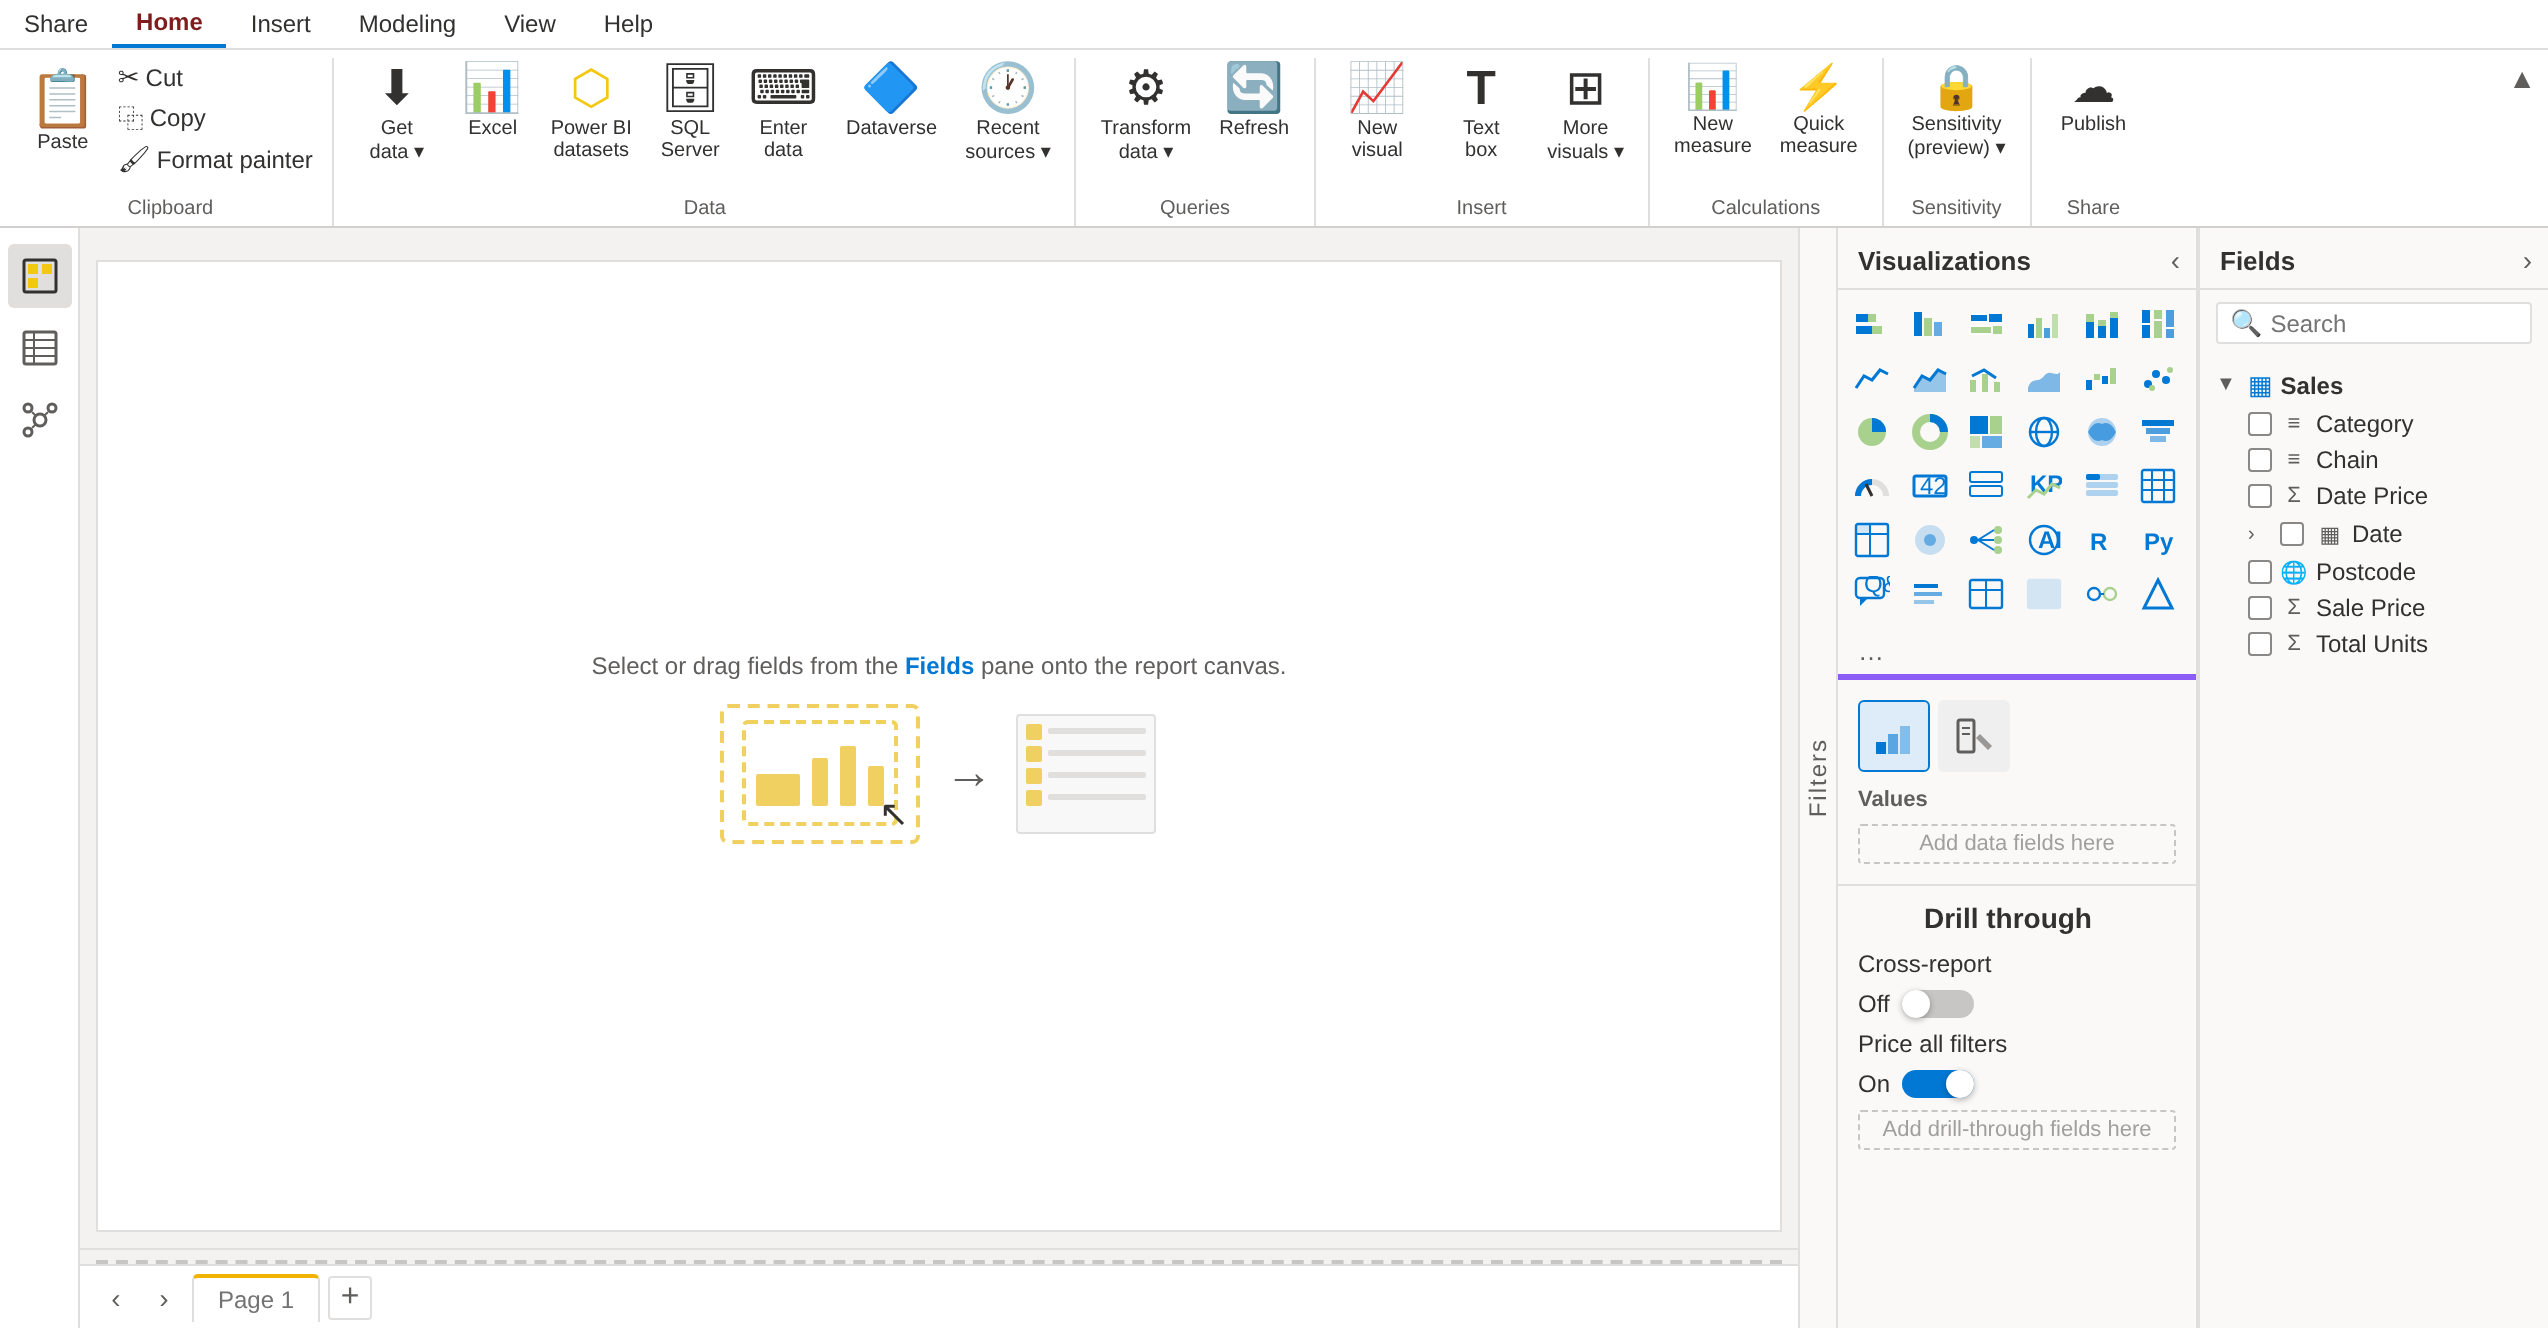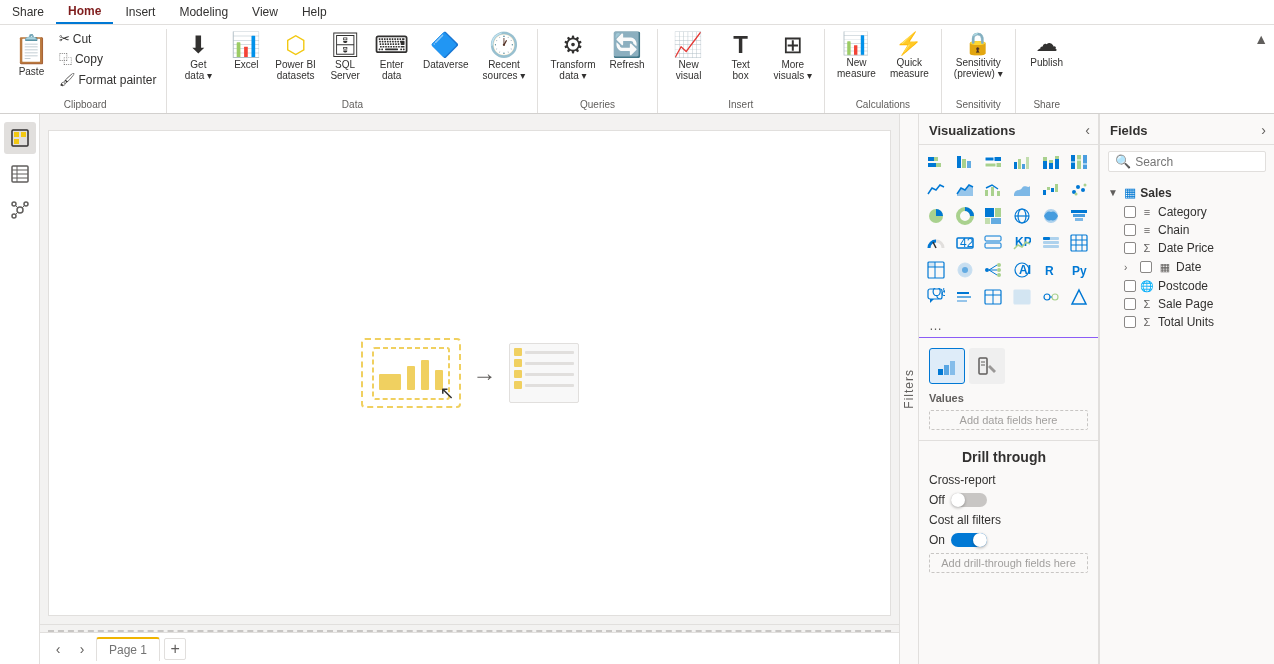--- a/index.html
+++ b/index.html
@@ -67,21 +67,21 @@
     .viz-panel { width: 180px; background: #faf9f8; border-right: 1px solid #e1dfdd; display: flex; flex-direction: column; overflow-y: auto; }
     .viz-panel-header { display: flex; align-items: center; justify-content: space-between; padding: 8px 8px 6px 10px; border-bottom: 1px solid #e1dfdd; }
     .viz-panel-title { font-size: 13px; font-weight: 600; color: #323130; }
     .viz-panel-toggle { cursor: pointer; color: #605e5c; font-size: 14px; background: none; border: none; }
 
     .viz-icons-grid { display: grid; grid-template-columns: repeat(6, 1fr); gap: 1px; padding: 4px; }
     .viz-icon-btn { width: 26px; height: 26px; display: flex; align-items: center; justify-content: center; cursor: pointer; border-radius: 2px; font-size: 14px; color: #605e5c; border: none; background: none; }
 
     .viz-more-btn { padding: 4px 10px; cursor: pointer; color: #605e5c; font-size: 13px; border: none; background: none; text-align: left; }
 
-    .viz-section { padding: 6px 0; border-top: 1px solid #8b5cf6; }
+    .viz-section { padding: 6px 0; border-top: 3px solid #8b5cf6; }
     .viz-section-icons { display: flex; gap: 4px; padding: 4px 10px; }
     .viz-section-icon { width: 36px; height: 36px; display: flex; align-items: center; justify-content: center; cursor: pointer; border-radius: 3px; font-size: 20px; color: #605e5c; border: 1px solid transparent; }
     .viz-section-icon.active { background: #deecf9; border-color: #0078d4; }
 
     .viz-values-label { font-size: 11px; color: #605e5c; padding: 4px 10px 2px; font-weight: 600; }
     .viz-add-field { font-size: 11px; color: #a19f9d; padding: 3px 22px; border: 1px dashed #c8c6c4; margin: 4px 10px; border-radius: 2px; text-align: center; }
 
     .drill-section { padding: 8px 10px; border-top: 1px solid #e1dfdd; }
     .drill-title { font-size: 14px; font-weight: 600; color: #323130; margin-bottom: 8px; padding-left: 33px; }
     .drill-row { display: flex; align-items: center; justify-content: space-between; margin-bottom: 6px; }
@@ -300,20 +300,23 @@
           <line x1="13" y1="5" x2="11" y2="7" stroke="#605e5c" stroke-width="1"></line>
           <line x1="5" y1="13" x2="7" y2="11" stroke="#605e5c" stroke-width="1"></line>
         </svg>
     </button>
   </div>
 
   <div class="canvas-area">
     <div class="canvas-top-scroll"></div>
     <div class="canvas">
       <div class="canvas-content">
+        <div class="canvas-subtitle">
+          <span>Select or drag fields from the </span><em style="font-style:normal;font-weight:600;color:#0078d4;">Fields</em><span> pane onto the report canvas.</span>
+        </div>
         <div class="canvas-illustration">
           <div class="illus-card">
             <svg width="80" height="55" viewBox="0 0 80 55">
               <rect x="2" y="2" width="76" height="51" rx="2" fill="none" stroke="#f0d060" stroke-width="2" stroke-dasharray="5,3"></rect>
               <rect x="8" y="28" width="22" height="16" rx="1" fill="#f0d060"></rect>
               <rect x="36" y="20" width="8" height="24" rx="1" fill="#f0d060"></rect>
               <rect x="50" y="14" width="8" height="30" rx="1" fill="#f0d060"></rect>
               <rect x="64" y="24" width="8" height="20" rx="1" fill="#f0d060"></rect>
             </svg>
             <span class="cursor-icon">↖</span>
@@ -653,21 +656,21 @@
       <div class="drill-row">
         <span class="drill-label">Cross-report</span>
       </div>
       <div class="toggle-row">
         <span class="toggle-label">Off</span>
         <div class="toggle-track">
           <div class="toggle-thumb"></div>
         </div>
       </div>
       <div class="drill-row">
-        <span class="drill-label">Cost all filters</span>
+        <span class="drill-label">Price all filters</span>
       </div>
       <div class="toggle-row">
         <span class="toggle-label">On</span>
         <div class="toggle-track on">
           <div class="toggle-thumb"></div>
         </div>
       </div>
       <div class="drill-add-field">Add drill-through fields here</div>
     </div>
   </div>
@@ -716,21 +719,21 @@
 
       <div class="fields-field-item">
         <div class="fields-checkbox"></div>
         <span class="fields-field-icon">🌐</span>
         <span class="fields-field-name">Postcode</span>
       </div>
 
       <div class="fields-field-item">
         <div class="fields-checkbox"></div>
         <span class="fields-field-icon">Σ</span>
-        <span class="fields-field-name">Sale Page</span>
+        <span class="fields-field-name">Sale Price</span>
       </div>
 
       <div class="fields-field-item">
         <div class="fields-checkbox"></div>
         <span class="fields-field-icon">Σ</span>
         <span class="fields-field-name">Total Units</span>
       </div>
     </div>
   </div>
 

